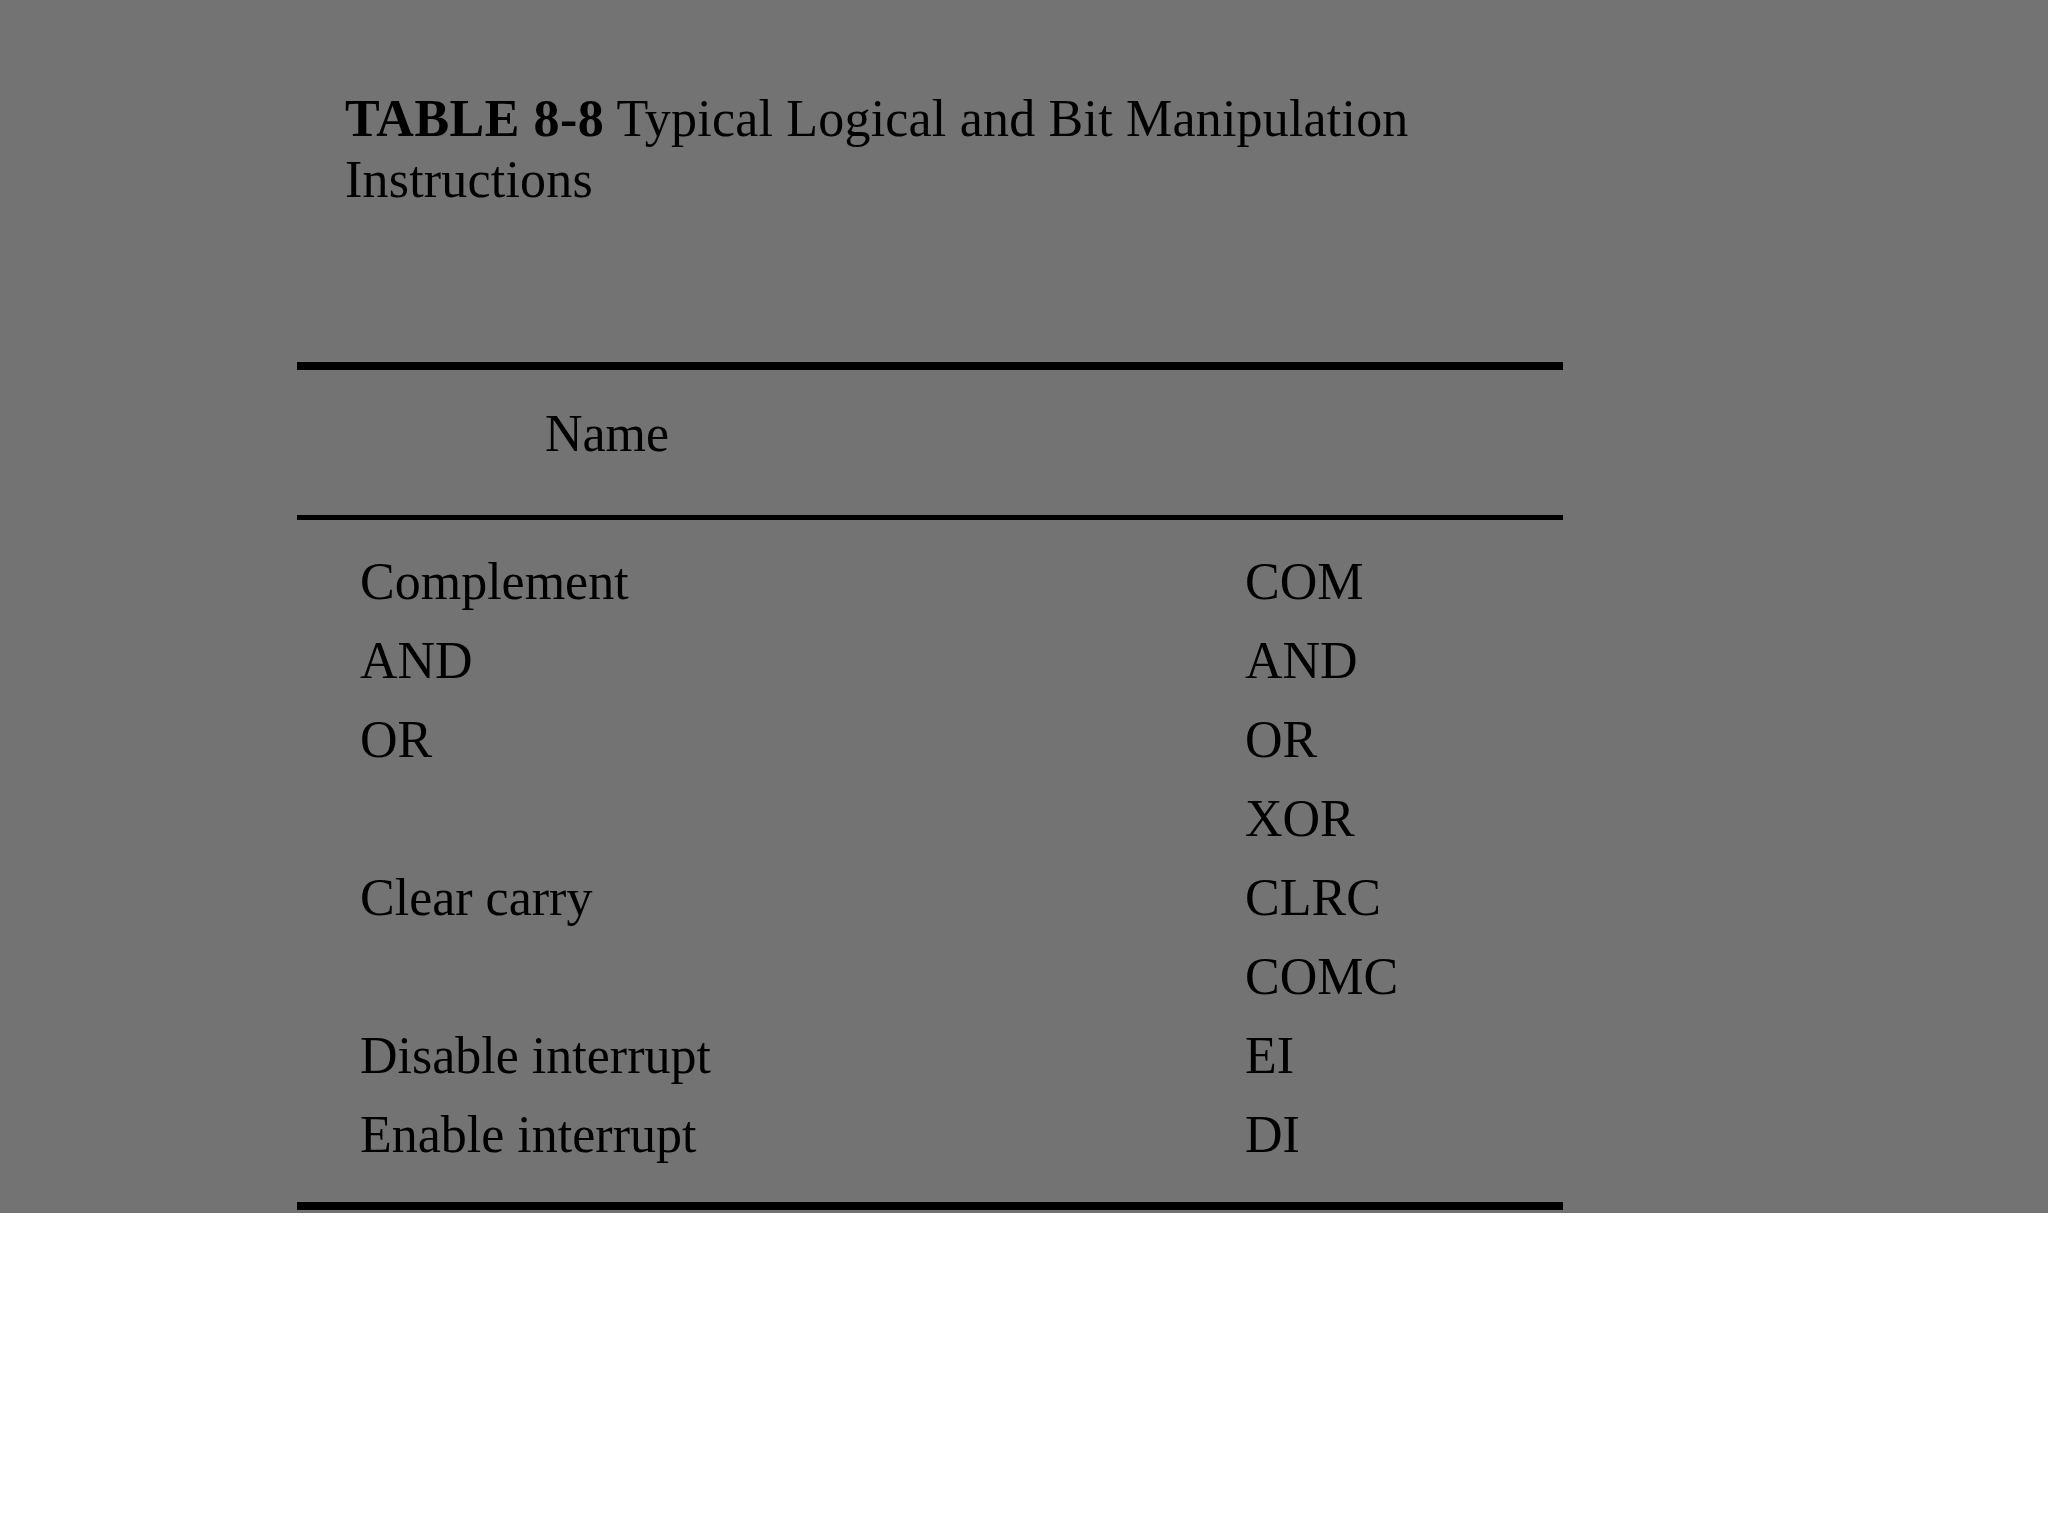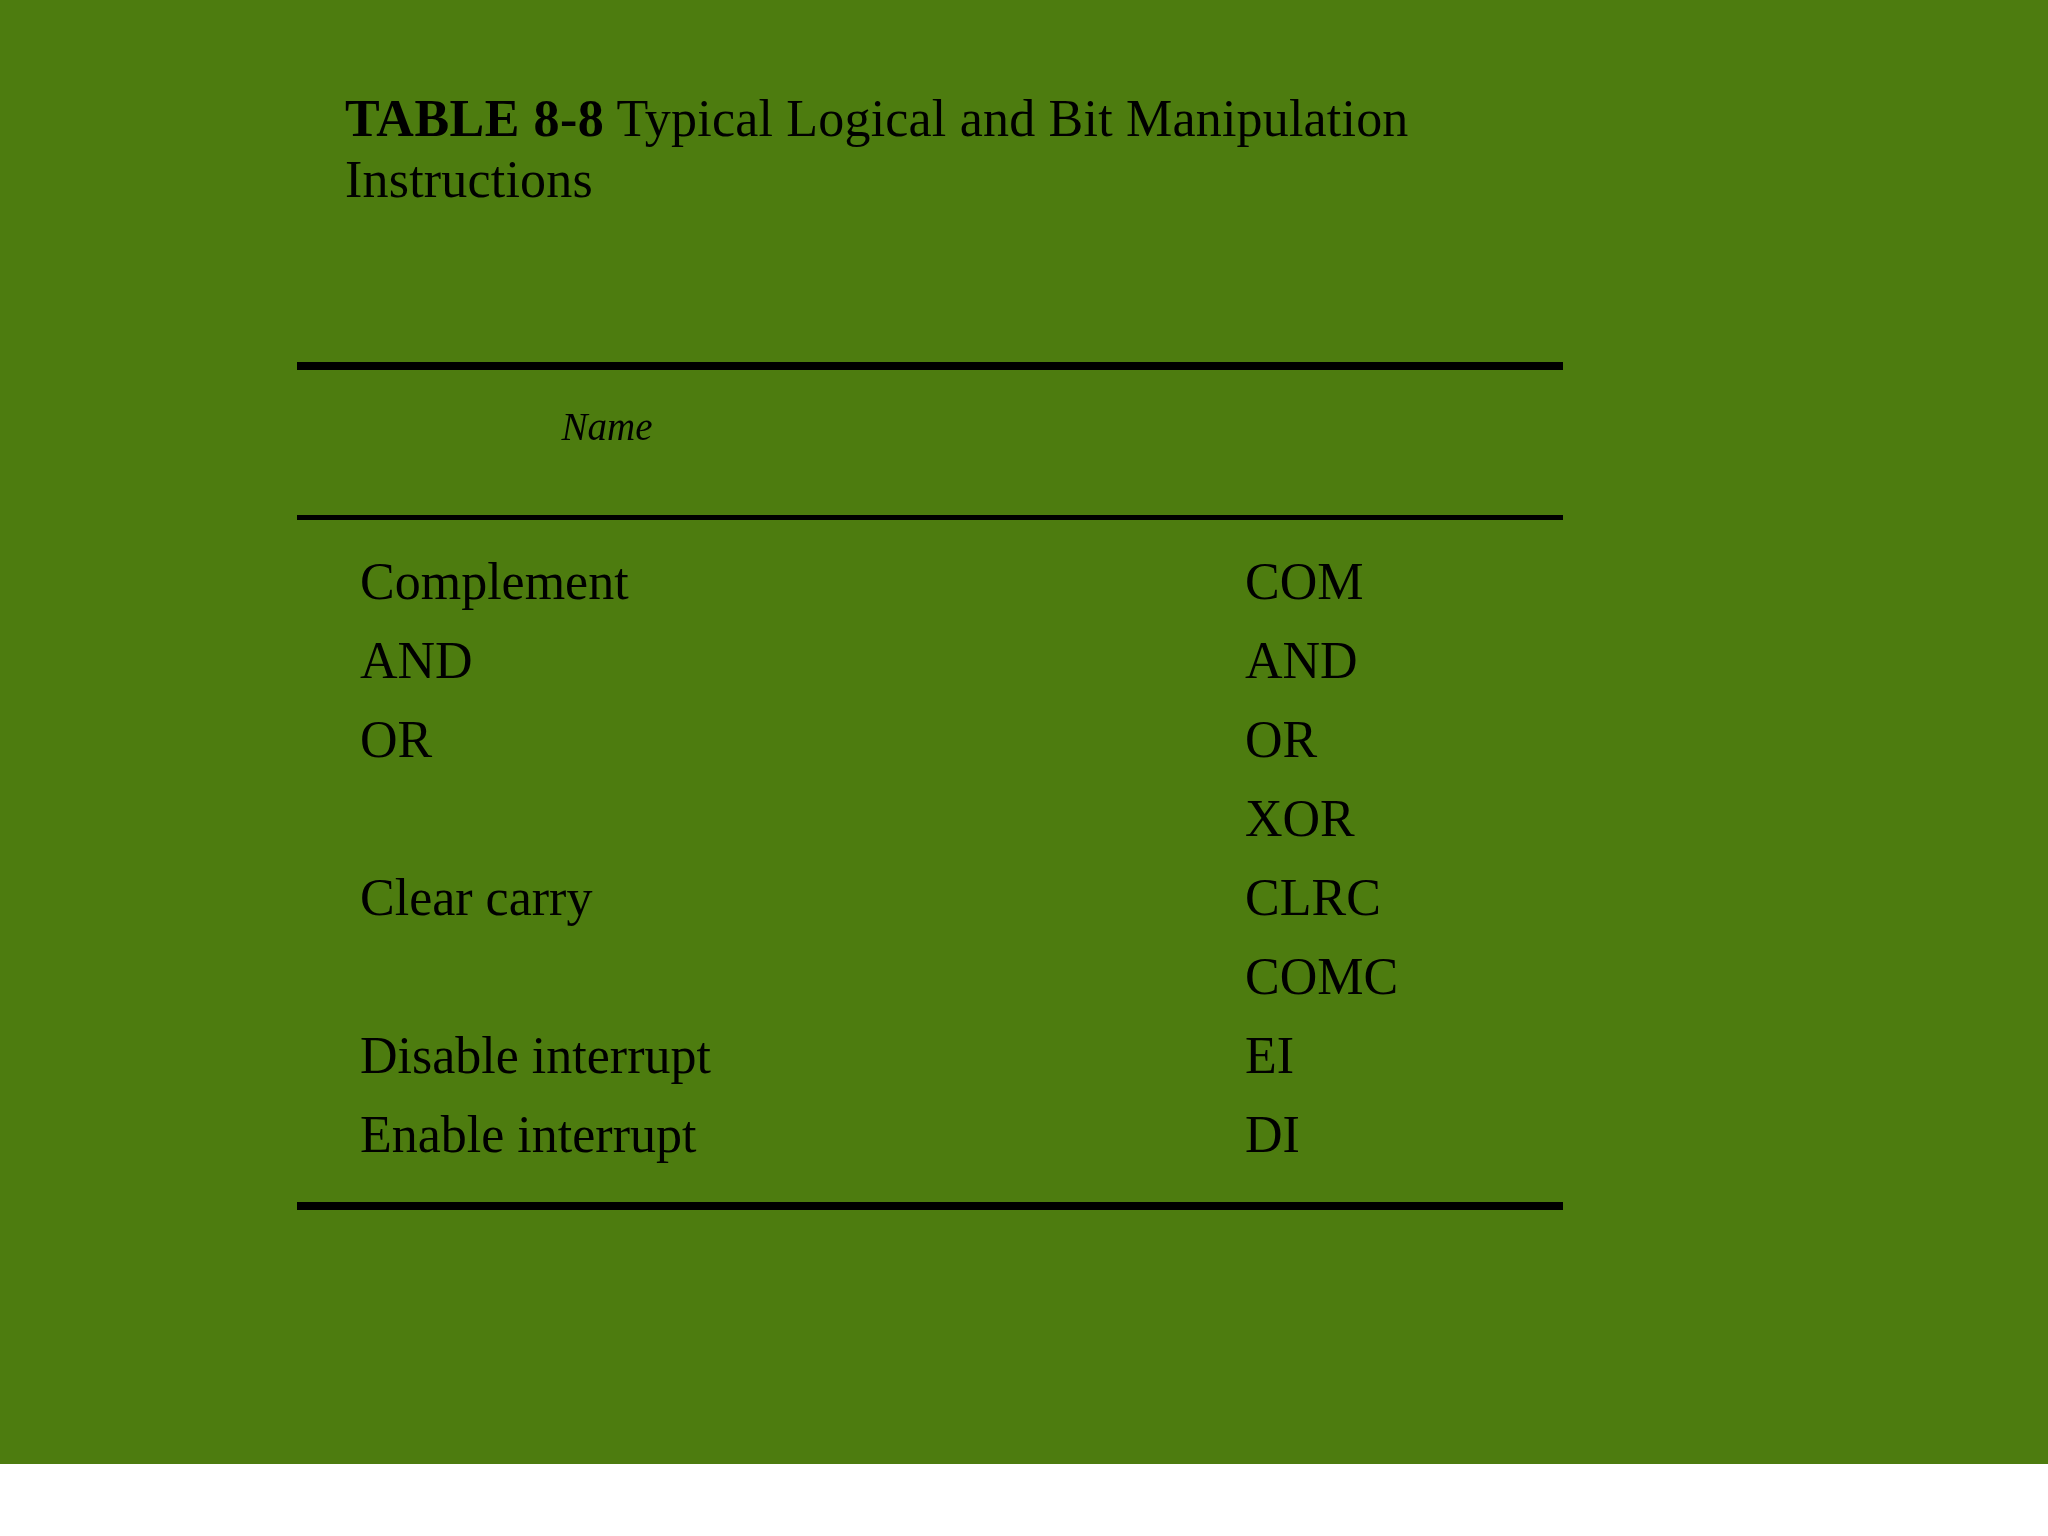--- a/index.html
+++ b/index.html
@@ -12,22 +12,22 @@
     height: 1536px;
     overflow: hidden;
     font-family: "Liberation Serif", "DejaVu Serif", serif;
     color: #000000;
     -webkit-font-smoothing: antialiased;
   }
 
   .page {
     position: relative;
     width: 2048px;
-    height: 1464px;
-    background: #4d7c0f;
+    height: 1213px;
+    background: #737373;
   }
 
   
   .caption {
     position: absolute;
     left: 345px;
     top: 88px;
     width: 1100px;
     font-size: 52px;
     line-height: 1.18;
@@ -57,23 +57,22 @@
   .rule-mid    { height: 5px; }
   .rule-bottom { height: 8px; }
 
   .thead {
     height: 145px;
     position: relative;
   }
   .th {
     position: absolute;
     top: 34px;
-    font-size: 39px;
+    font-size: 52px;
     white-space: nowrap;
-    font-style: italic;
   }
   .th-name     { left: 0px;  width: 620px; text-align: center; }
   .th-mnemonic { left: 620px; width: 646px; text-align: left; padding-left: 273px; box-sizing: border-box; }
 
   .tbody {
     padding-top: 22px;
     padding-bottom: 28px;
   }
 
   .row {

